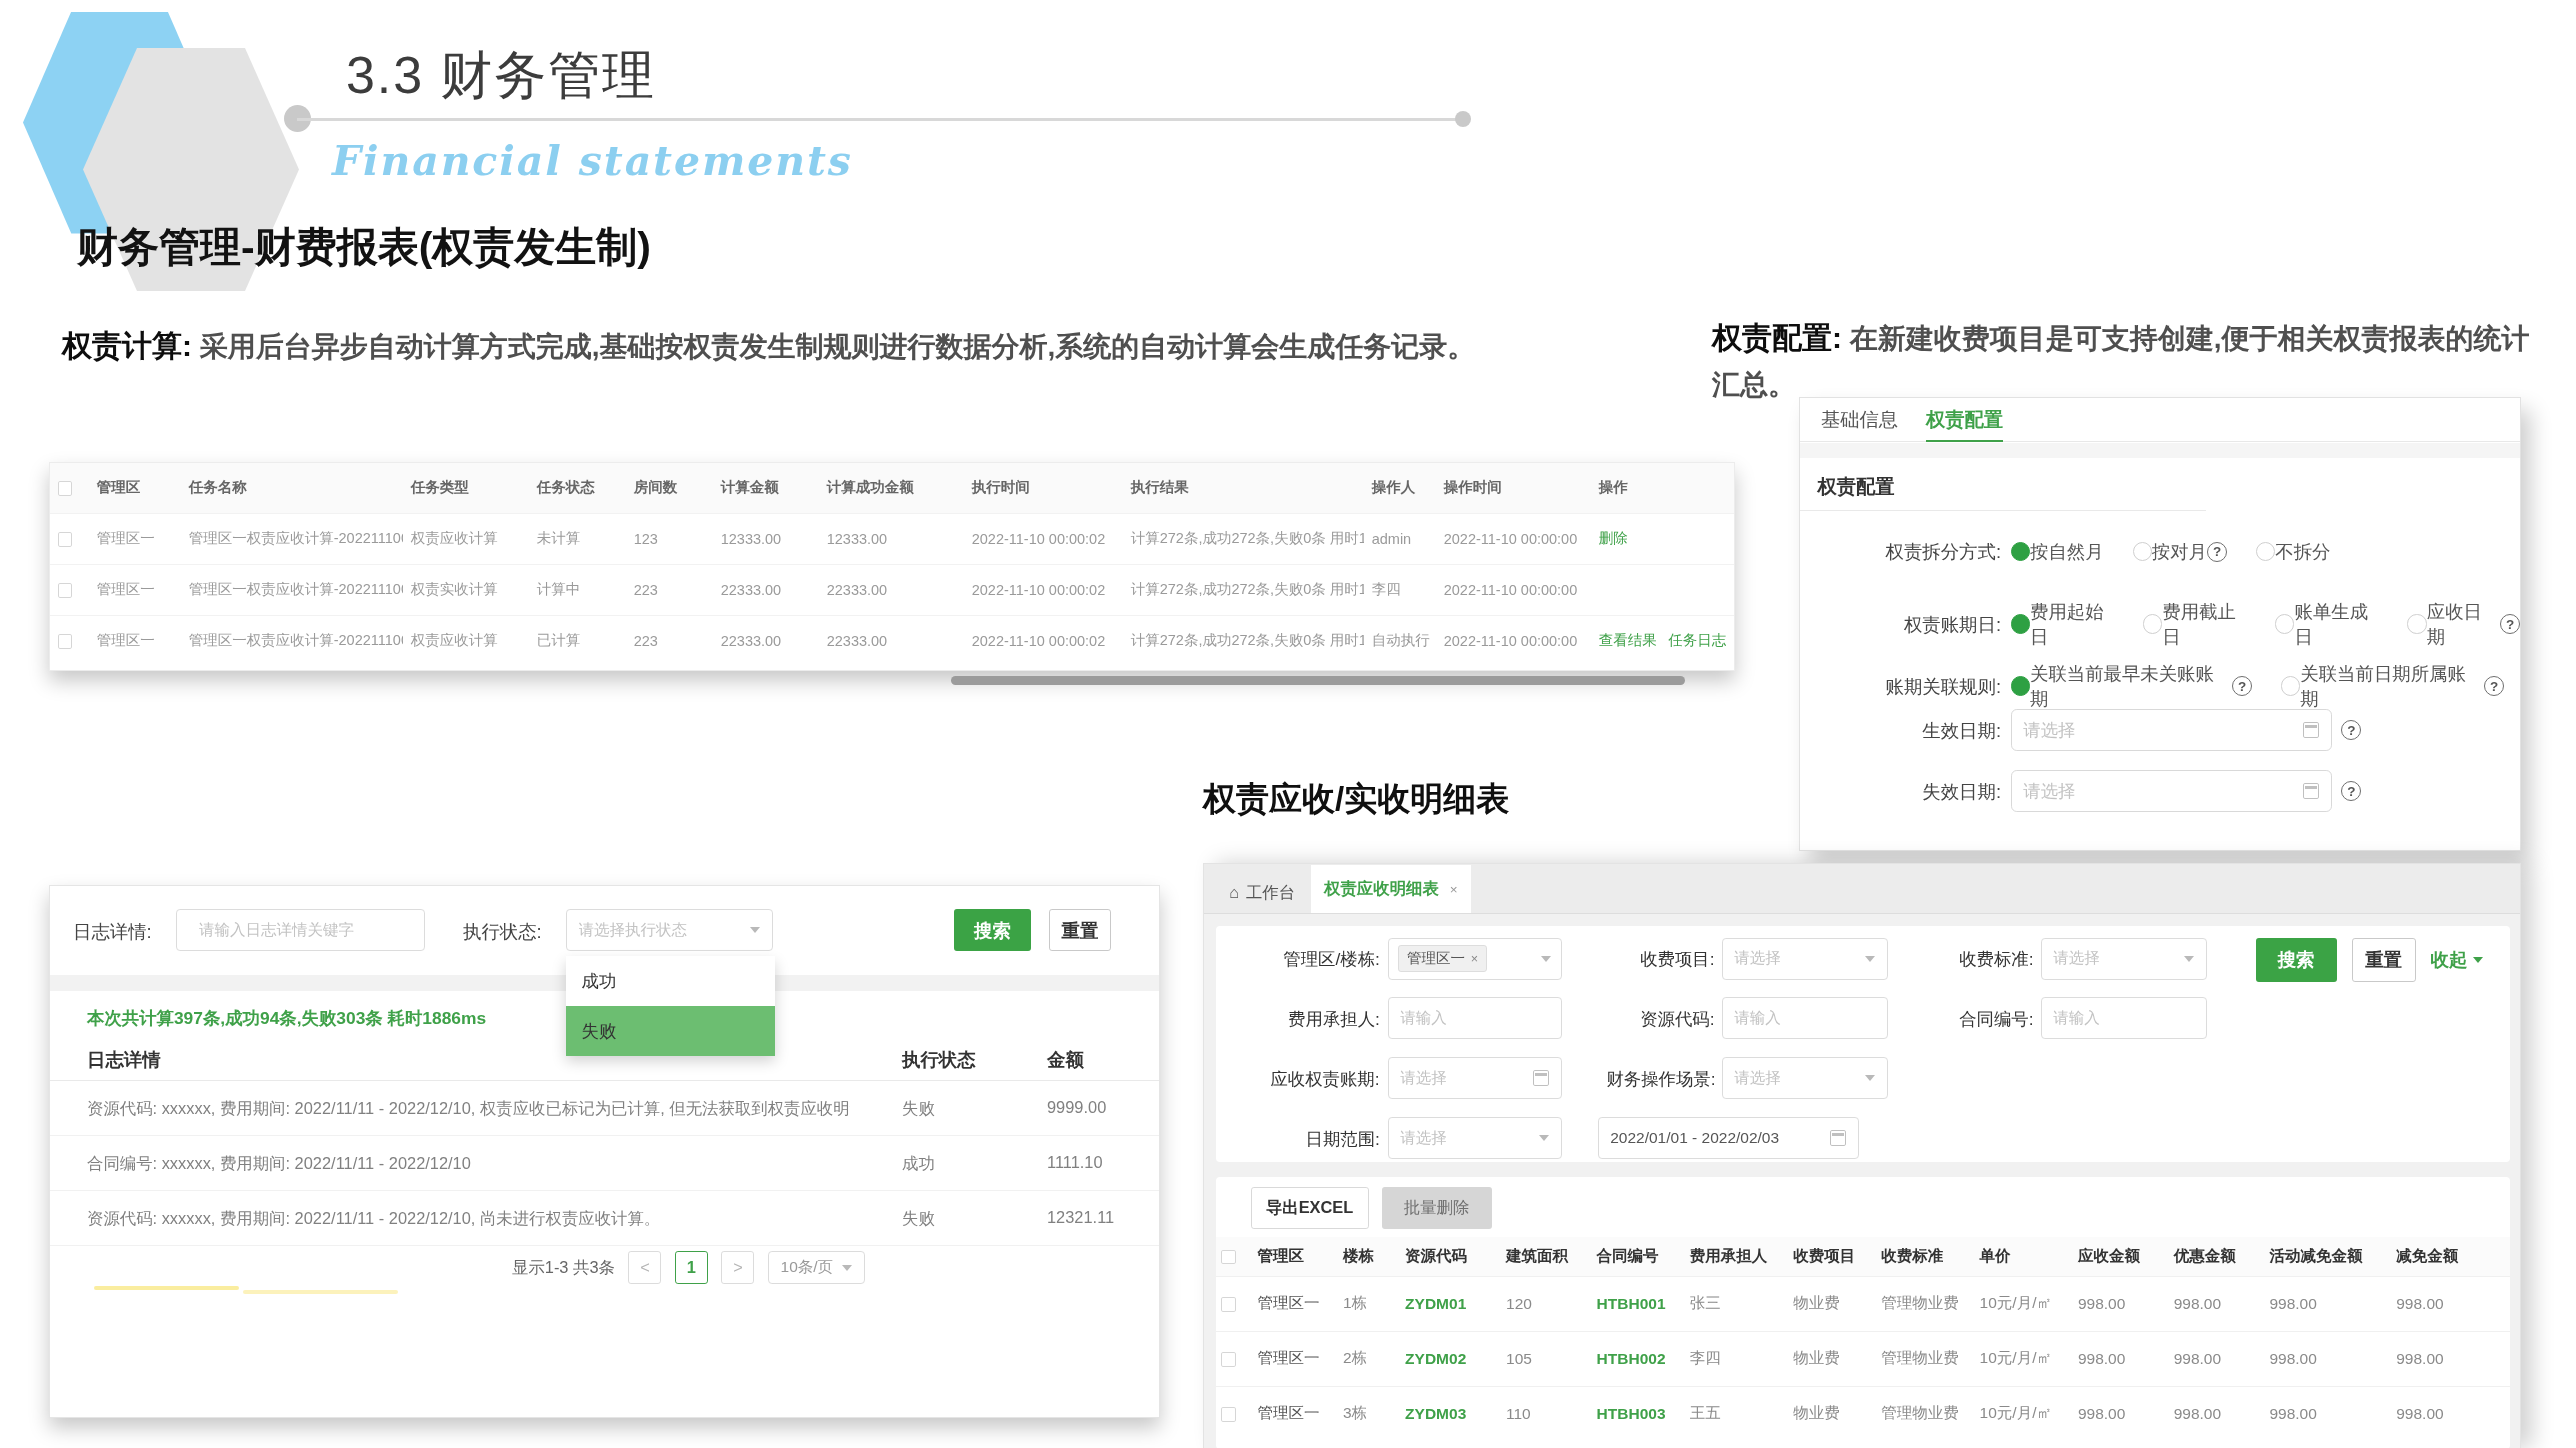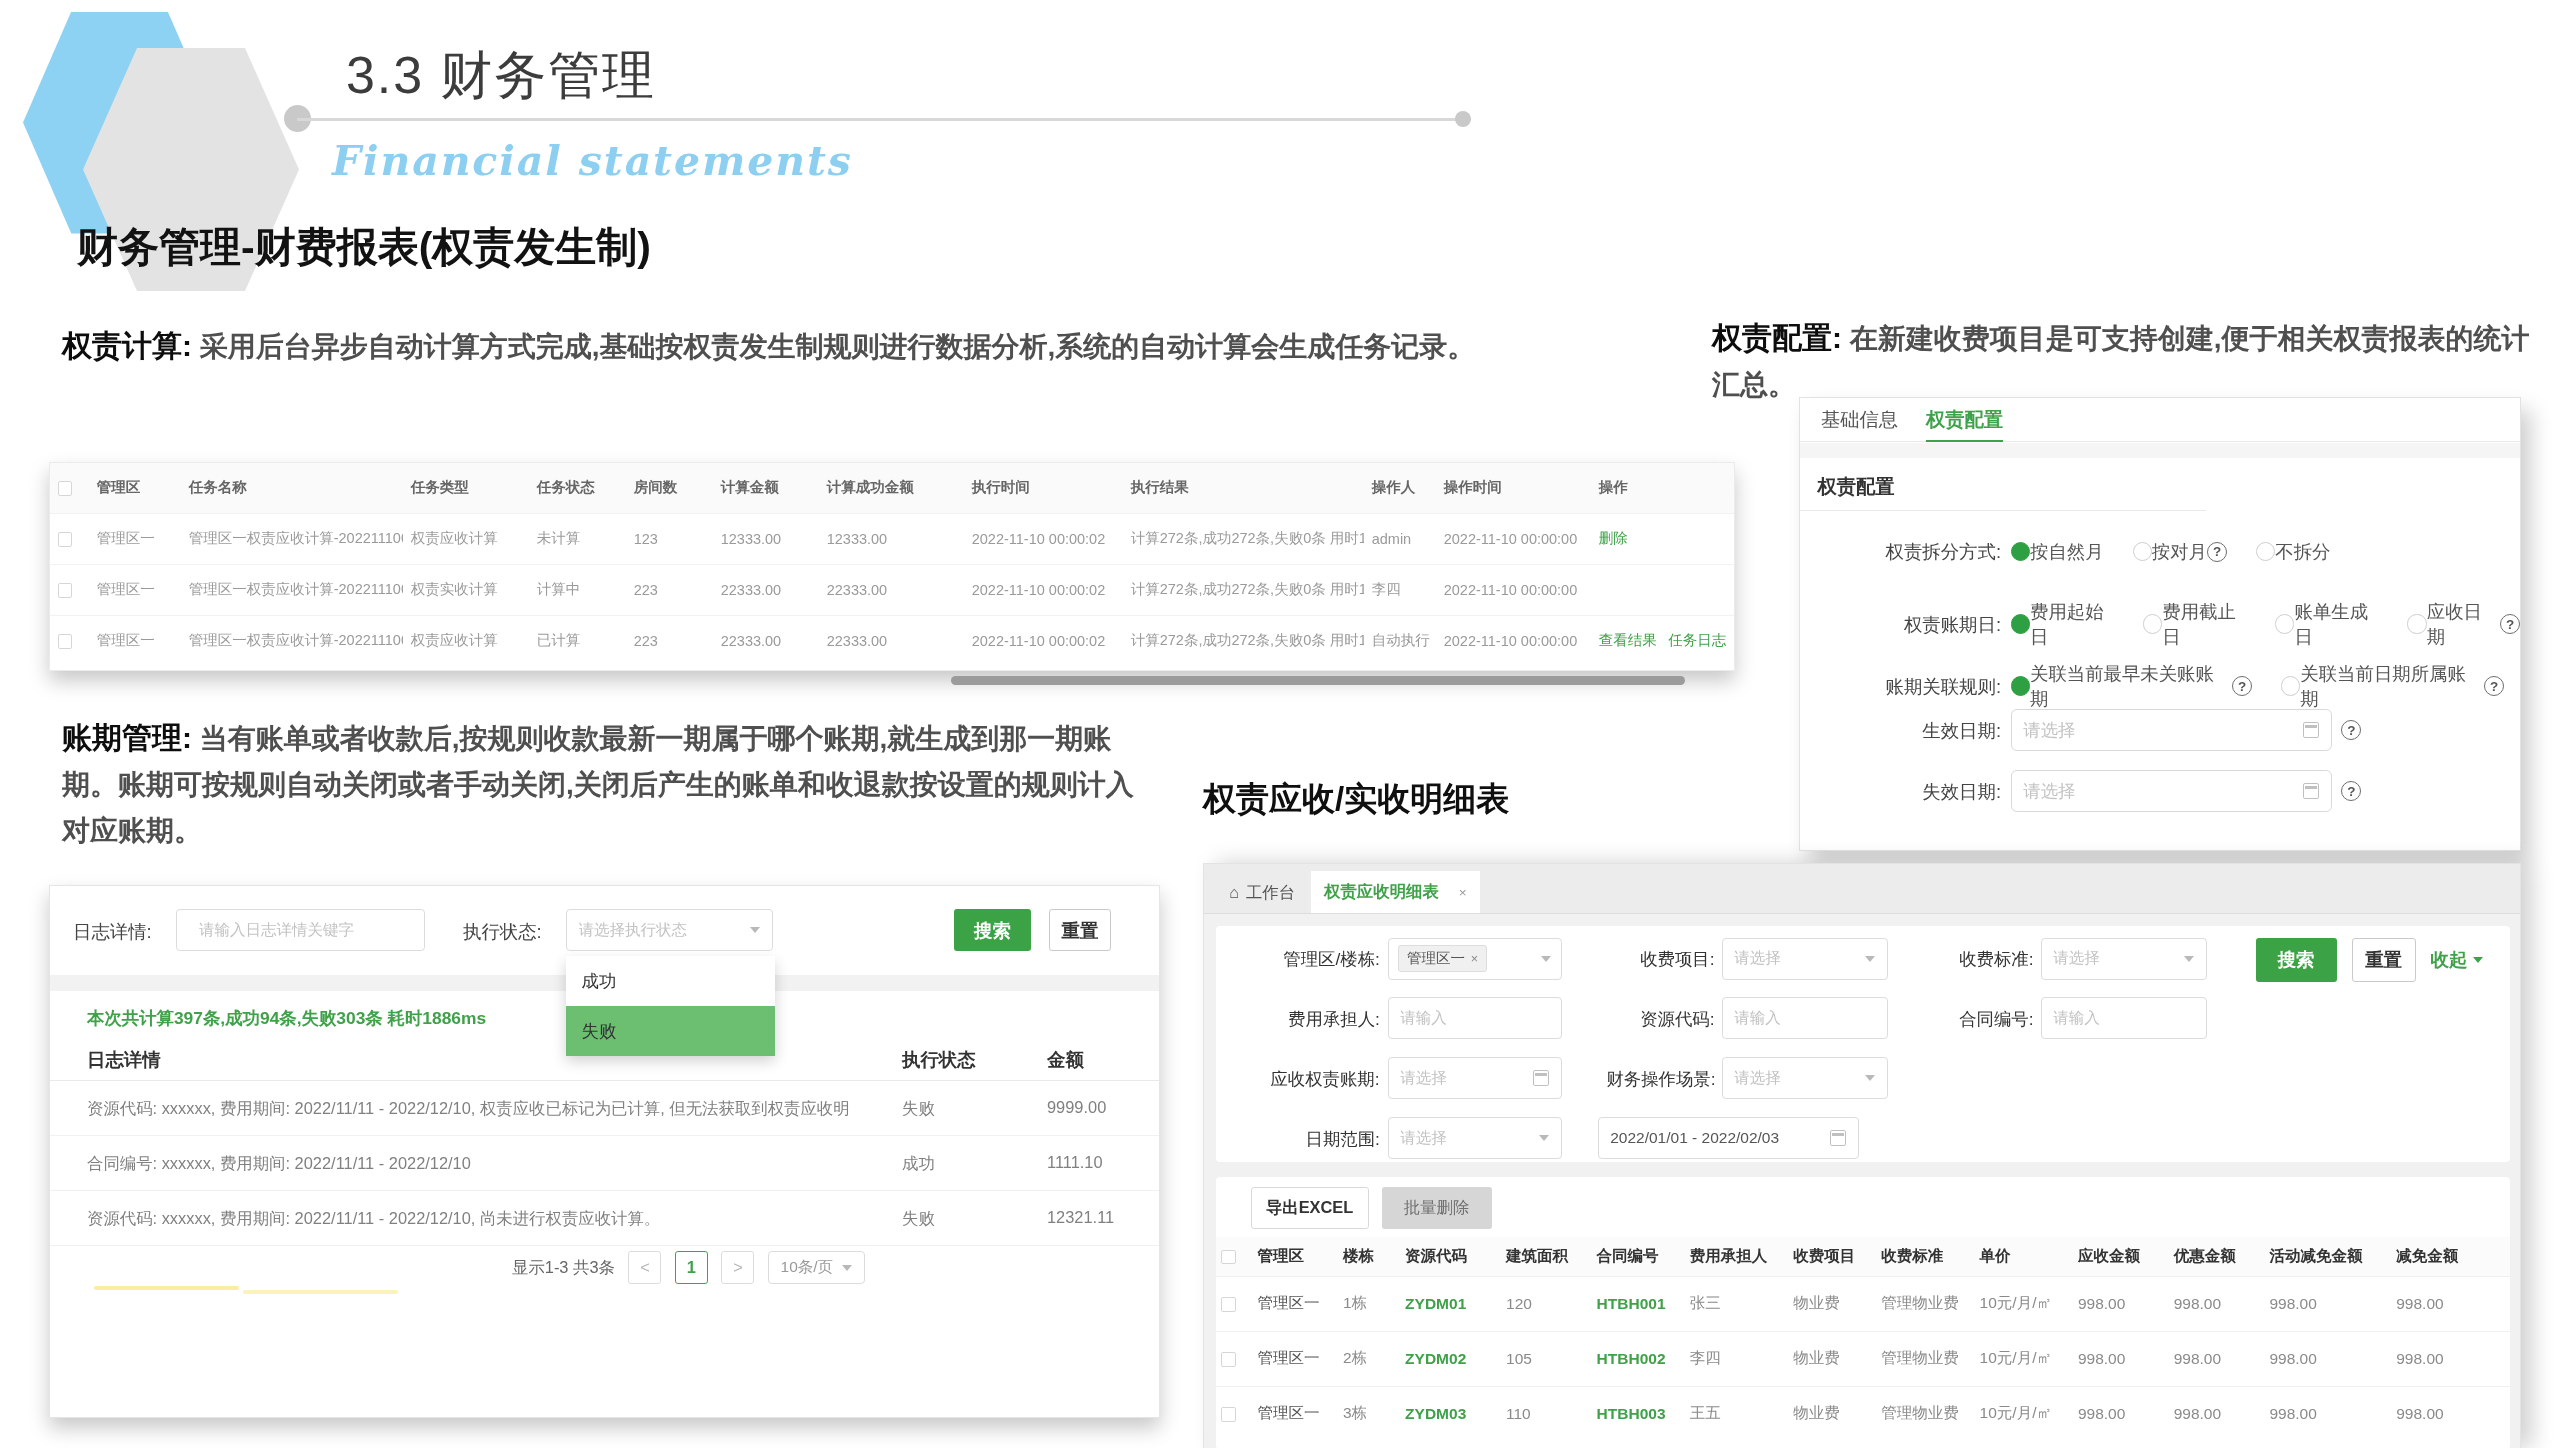--- a/index.html
+++ b/index.html
@@ -108,21 +108,21 @@
               border:1px solid #d9d9d9; border-radius:5.8px; padding:0 11.6px; background:#fff; }
   .cfg-date input { border:none; width:241px; font-size:17.4px; color:#333; }
 
   
   .detail-panel { left:1203px; top:863px; width:1318px; height:585px; background:#f1f1f1;
                   border:1px solid #e3e3e3; border-bottom:none; box-shadow:11.6px 0 21px rgba(0,0,0,.18); }
   .dp-tabs { position:absolute; left:0; top:0; width:100%; height:50px; background:#ececec;
              border-bottom:1px solid #ddd; display:flex; align-items:flex-end; }
   .dp-tab-home { margin-left:9.7px; height:41px; padding:0 15.5px; display:flex; align-items:center; gap:6.8px;
                  color:#555; font-size:16.4px; cursor:pointer; }
-  .dp-tab-active { height:42px; padding:0 13.5px; background:#fff; display:flex; align-items:center; gap:20px;
+  .dp-tab-active { height:48px; padding:0 13.5px; background:#fff; display:flex; align-items:center; gap:11px;
                    color:#3fa149; font-weight:700; font-size:16.4px; cursor:pointer; }
   .dp-tab-close { color:#999; font-size:13.5px; font-weight:400; cursor:pointer; }
   .dp-filter { position:absolute; left:11.6px; top:62px; width:1294px; height:236px; background:#fff; border-radius:3.9px; }
   .dpf-row { position:absolute; left:0; width:100%; height:42px; }
   .dpf-label { position:absolute; font-size:17.4px; color:#333; top:9.7px; text-align:right; white-space:nowrap; }
   .dpf-ctl { position:absolute; height:42px; }
   .chip { display:flex; align-items:center; gap:5.8px; background:#f0f0f0; border:1px solid #ddd; border-radius:2.9px;
           padding:2.9px 7.7px; font-size:14.5px; color:#555; }
   .chip-x { color:#888; font-size:12.6px; cursor:pointer; }
   .dpf-input { width:169px; height:42px; border:1px solid #dcdcdc; border-radius:3.9px; padding:0 11.6px; font-size:15.5px; color:#333; }
@@ -154,24 +154,20 @@
   <div class="abs subtitle">Financial statements</div>
   <div class="abs page-title">财务管理-财费报表(权责发生制)</div>
 
   <div class="abs para para-calc">
     <span class="lead">权责计算:</span>
     <span>采用后台异步自动计算方式完成,基础按权责发生制规则进行数据分析,系统的自动计算会生成任务记录。</span>
   </div>
   <div class="abs para para-config">
     <span class="lead">权责配置:</span>
     <span>在新建收费项目是可支持创建,便于相关权责报表的统计汇总。</span>
-  </div>
-  <div class="abs para para-period">
-    <span class="lead">账期管理:</span>
-    <span>当有账单或者收款后,按规则收款最新一期属于哪个账期,就生成到那一期账期。账期可按规则自动关闭或者手动关闭,关闭后产生的账单和收退款按设置的规则计入对应账期。</span>
   </div>
   <div class="abs detail-title">权责应收/实收明细表</div>
 
   <div class="abs task-card">
     <table>
       <colgroup>
         <col style="width:39px">
           <col style="width:92px">
           <col style="width:222px">
           <col style="width:126px">

